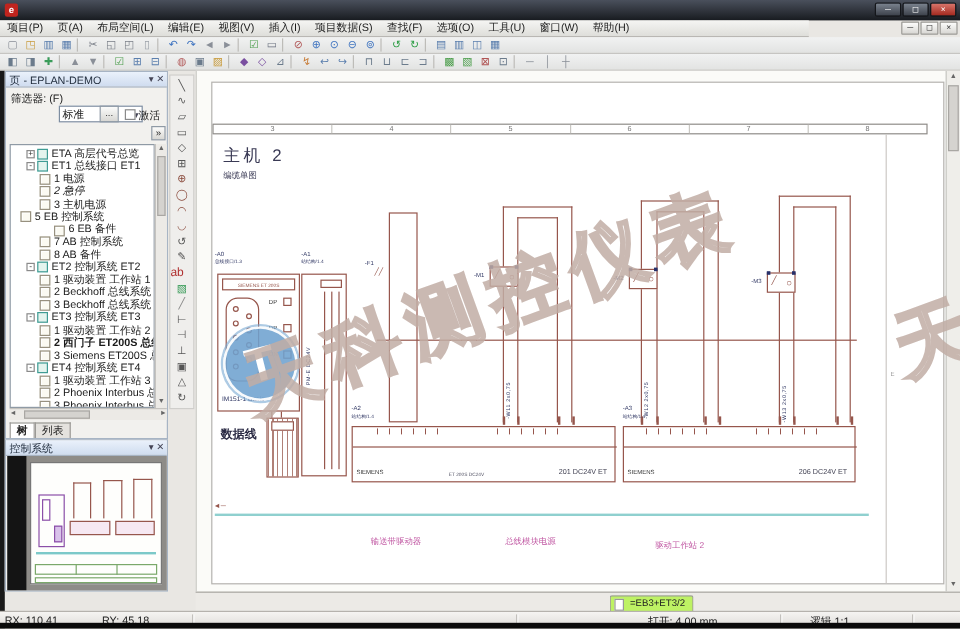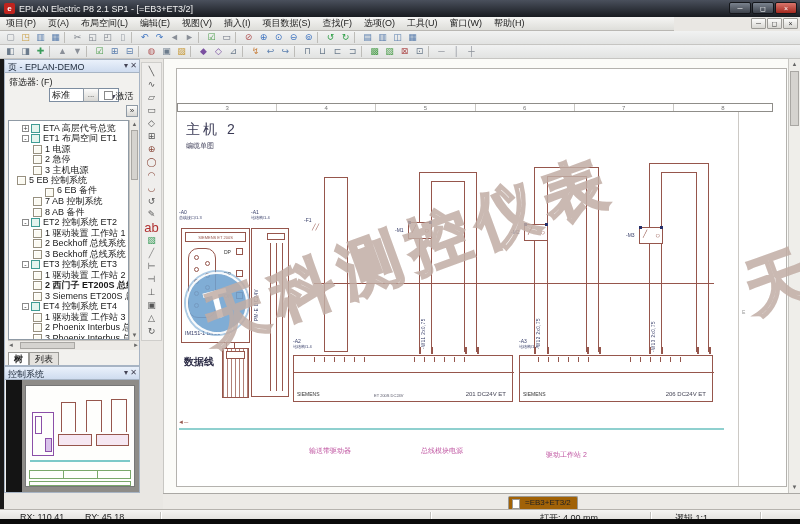--- a/index.html
+++ b/index.html
@@ -74,34 +74,33 @@
   .rcell{flex:1;border-right:1px solid #c9c7c3;font-size:6px;color:#777;text-align:center;line-height:8px;}
   .rcell:last-child{border-right:none;}
   .wm{font-weight:bold;color:transparent;-webkit-text-stroke:2.5px rgba(193,173,164,0.85);
       text-shadow:none;pointer-events:none;}
   .wmlogo{border-radius:50%;background:rgba(110,162,207,0.88);border:2px solid rgba(255,255,255,0.95);
           box-shadow:0 0 0 2px rgba(120,168,210,0.6);color:#fff;font-weight:bold;text-align:center;}
   .pinktxt{font-size:7px;color:#bf53a0;}
 
   
   .tabrow{left:163px;top:493px;width:637px;height:16px;background:#eceae6;border-top:1px solid #aaa8a4;}
-  .sheettab{position:absolute;left:345px;top:2px;height:14px;background:#a16207;border:1px solid #9b9a96;
+  .sheettab{position:absolute;left:345px;top:2px;height:14px;background:#bef264;border:1px solid #9b9a96;
             border-bottom:none;border-radius:2px 2px 0 0;font-size:8px;color:#222;padding:1px 6px 0 16px;}
   .statusbar{left:0;top:509px;width:800px;height:15px;background:linear-gradient(#f5f4f2,#dcdad6);
              border-top:1px solid #b5b2ad;font-size:9px;color:#222;}
   .ssep{position:absolute;top:2px;height:11px;border-left:1px solid #c2c0bc;border-right:1px solid #fff;}
 </style>
 </head>
 <body>
 
 <div class="app">
 
   <div class="abs titlebar">
     <div class="appicon">e</div>
-    <span>EPLAN Electric P8 2.1 SP1 - [=EB3+ET3/2]</span>
     <div class="winbtns">
       <div class="wbtn">─</div>
       <div class="wbtn">◻</div>
       <div class="wbtn close">×</div>
     </div>
   </div>
 
   <div class="abs menubar" id="menubar">
       <div class="mi">项目(P)</div>
       <div class="mi">页(A)</div>
@@ -212,27 +211,27 @@
 
     <div class="abs treebox" id="treebox" style="left:3px;top:60px;width:121px;height:220px;padding-top:2px;">
         <div class="trow" style="padding-left: 13px;">
           <span class="texp">+</span>
           <span class="ticon tnode"></span>
           <span class="tlab">ETA 高层代号总览</span>
         </div>
         <div class="trow" style="padding-left: 13px;">
           <span class="texp">-</span>
           <span class="ticon tnode"></span>
-          <span class="tlab">ET1 布局空间 ET1</span>
+          <span class="tlab">ET1 总线接口 ET1</span>
         </div>
         <div class="trow" style="padding-left: 24px;">
           <span class="ticon tpage"></span>
           <span class="tlab">1 电源</span>
         </div>
-        <div class="trow" style="padding-left: 24px;">
+        <div class="trow" style="padding-left: 24px; font-style: italic;">
           <span class="ticon tpage"></span>
           <span class="tlab">2 急停</span>
         </div>
         <div class="trow" style="padding-left: 24px;">
           <span class="ticon tpage"></span>
           <span class="tlab">3 主机电源</span>
         </div>
         <div class="trow" style="padding-left: 8px;">
           <span class="ticon tpage"></span>
           <span class="tlab">5 EB 控制系统</span>
@@ -348,21 +347,21 @@
       <div style="height: 13px; font-size: 9px; line-height: 13px; text-align: center; color: rgb(85, 85, 85);">▱</div>
       <div style="height: 13px; font-size: 9px; line-height: 13px; text-align: center; color: rgb(85, 85, 85);">▭</div>
       <div style="height: 13px; font-size: 9px; line-height: 13px; text-align: center; color: rgb(85, 85, 85);">◇</div>
       <div style="height: 13px; font-size: 9px; line-height: 13px; text-align: center; color: rgb(85, 85, 85);">⊞</div>
       <div style="height: 13px; font-size: 9px; line-height: 13px; text-align: center; color: rgb(138, 74, 60);">⊕</div>
       <div style="height: 13px; font-size: 9px; line-height: 13px; text-align: center; color: rgb(138, 74, 60);">◯</div>
       <div style="height: 13px; font-size: 9px; line-height: 13px; text-align: center; color: rgb(138, 74, 60);">◠</div>
       <div style="height: 13px; font-size: 9px; line-height: 13px; text-align: center; color: rgb(138, 74, 60);">◡</div>
       <div style="height: 13px; font-size: 9px; line-height: 13px; text-align: center; color: rgb(85, 85, 85);">↺</div>
       <div style="height: 13px; font-size: 9px; line-height: 13px; text-align: center; color: rgb(85, 85, 85);">✎</div>
-      <div style="height: 13px; font-size: 13px; line-height: 13px; text-align: center; color: rgb(176, 48, 48);">ab</div>
+      <div style="height: 13px; font-size: 10px; line-height: 13px; color: rgb(176, 48, 48);">ab</div>
       <div style="height: 13px; font-size: 9px; line-height: 13px; text-align: center; color: rgb(58, 156, 90);">▧</div>
       <div style="height: 13px; font-size: 9px; line-height: 13px; text-align: center; color: rgb(136, 136, 136);">╱</div>
       <div style="height: 13px; font-size: 9px; line-height: 13px; text-align: center; color: rgb(85, 85, 85);">⊢</div>
       <div style="height: 13px; font-size: 9px; line-height: 13px; text-align: center; color: rgb(85, 85, 85);">⊣</div>
       <div style="height: 13px; font-size: 9px; line-height: 13px; text-align: center; color: rgb(85, 85, 85);">⊥</div>
       <div style="height: 13px; font-size: 9px; line-height: 13px; text-align: center; color: rgb(85, 85, 85);">▣</div>
       <div style="height: 13px; font-size: 9px; line-height: 13px; text-align: center; color: rgb(85, 85, 85);">△</div>
       <div style="height: 13px; font-size: 9px; line-height: 13px; text-align: center; color: rgb(85, 85, 85);">↻</div>
     </div>
 
@@ -523,21 +522,21 @@
   </div>
 
   <div class="abs tabrow">
     <div class="sheettab">
       <span class="abs" style="left:3px;top:2px;width:8px;height:10px;background:#fff;border:1px solid #999;"></span>
       <span>=EB3+ET3/2</span>
     </div>
   </div>
 
   <div class="abs statusbar">
-    <span class="abs" style="left:20px;top:2px;">RX: 110.41</span>
+    <span class="abs" style="left:4px;top:2px;">RX: 110.41</span>
     <span class="abs" style="left:85px;top:2px;">RY: 45.18</span>
     <span class="ssep" style="left:160px;"></span>
     <span class="ssep" style="left:430px;"></span>
     <span class="abs" style="left:540px;top:2px;">打开: 4.00 mm</span>
     <span class="ssep" style="left:650px;"></span>
     <span class="abs" style="left:675px;top:2px;">逻辑 1:1</span>
     <span class="ssep" style="left:760px;"></span>
   </div>
   <div class="abs" style="left:0;top:519px;width:800px;height:5px;background:#0a0a0a;"></div>
 </div>

